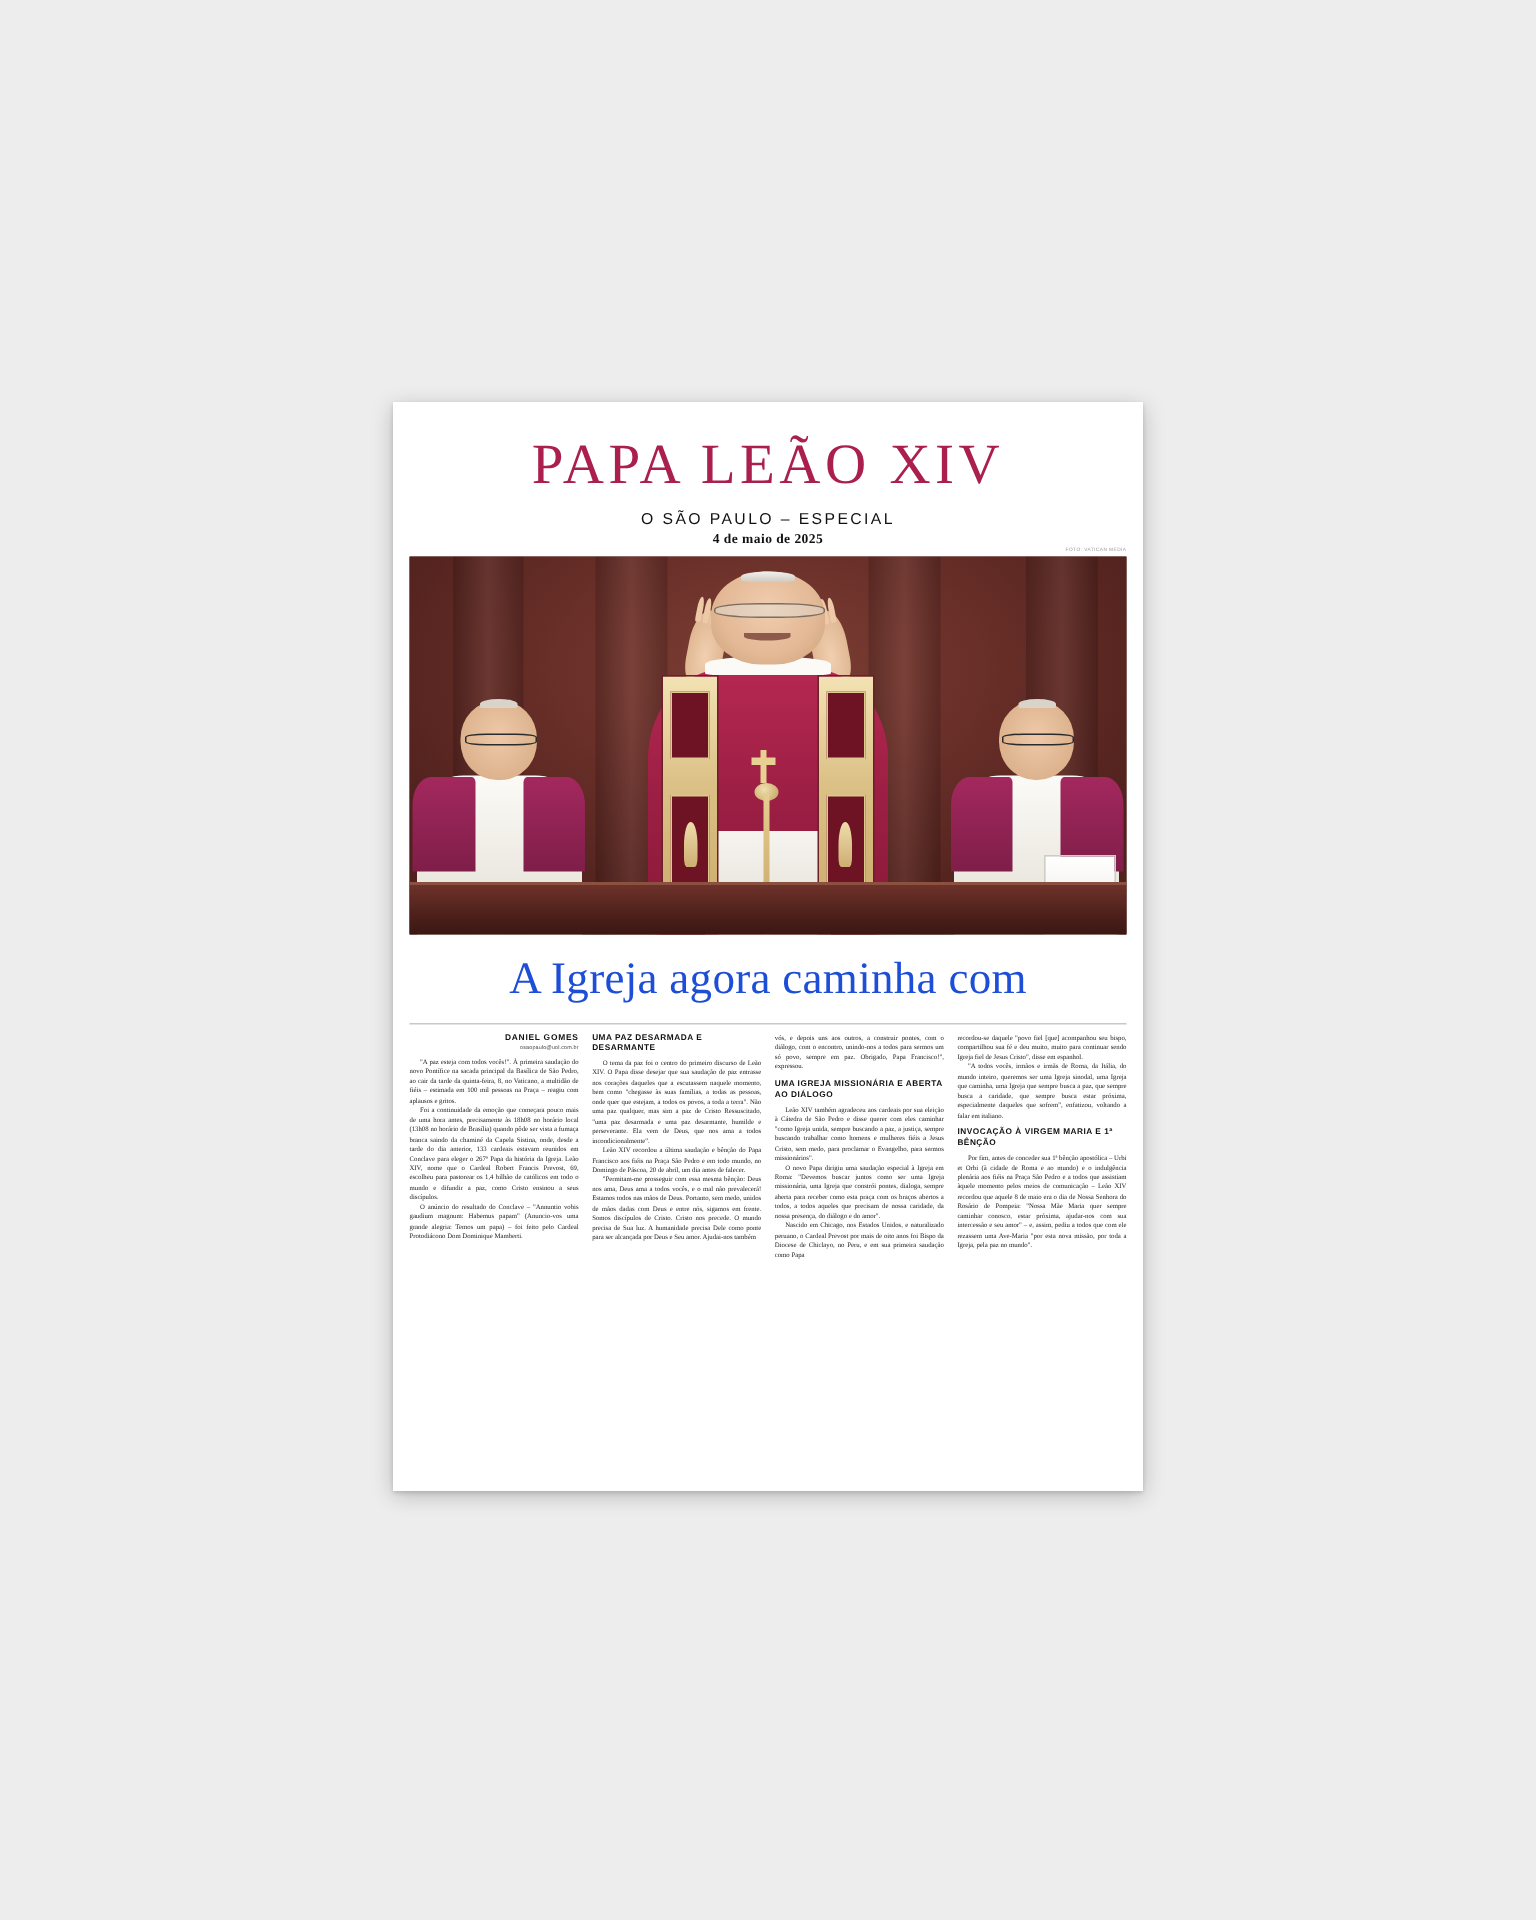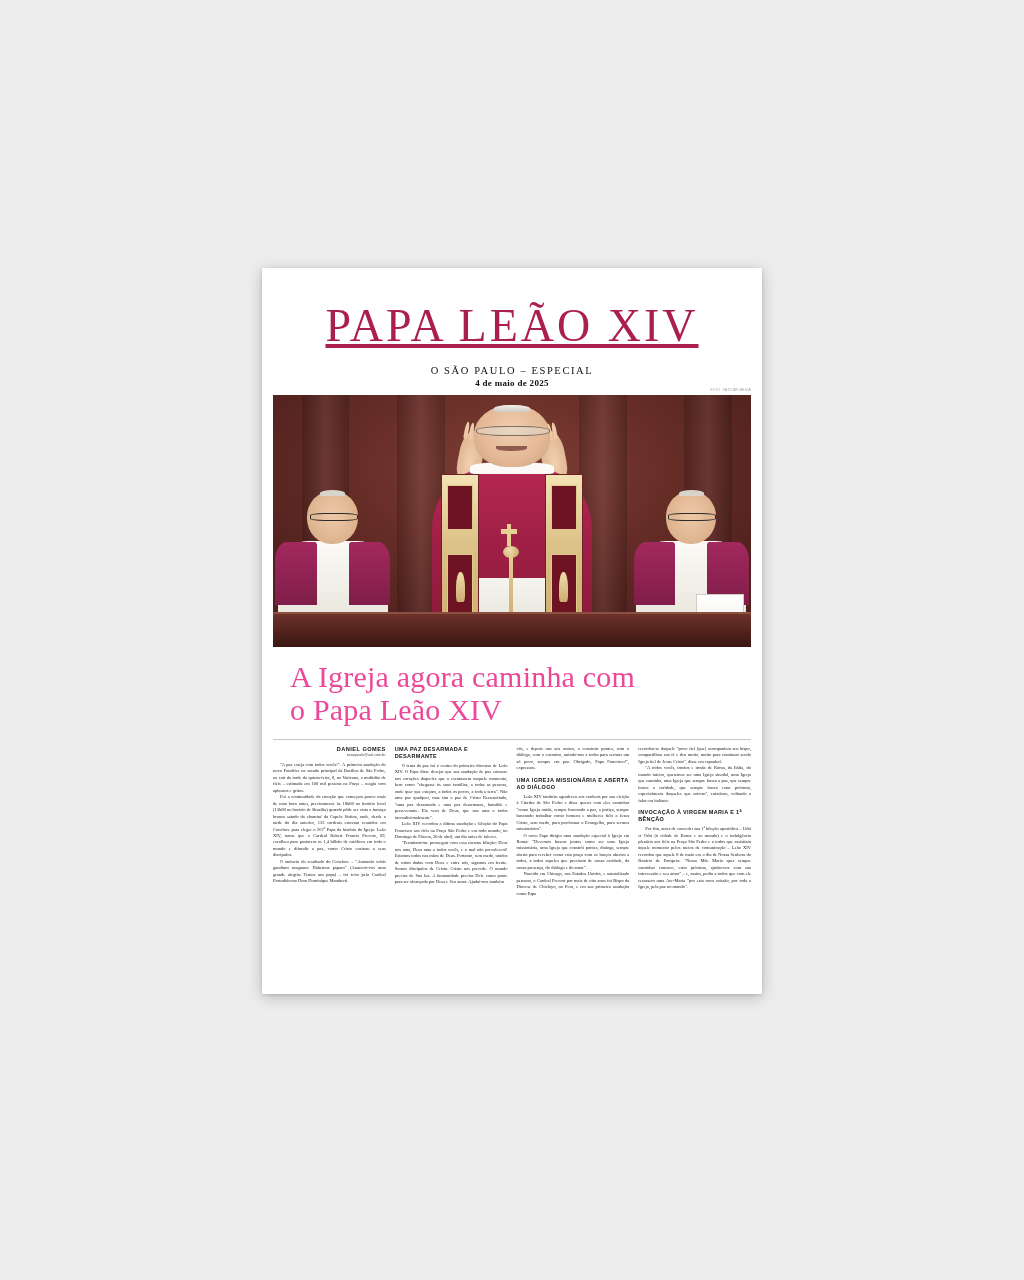--- a/index.html
+++ b/index.html
@@ -29,30 +29,29 @@
     padding: 0;
   }
   
   .masthead {
     text-align: center;
     padding-top: 19px;
   }
   .masthead-title {
     color: #ab1f4f;
     font-family: "Liberation Serif", serif;
-    font-size: 46px;
+    font-size: 38px;
     line-height: 46px;
     letter-spacing: 3px;
     font-weight: 400;
-    margin: 16px;
+    margin: 0;
     white-space: nowrap;
-    text-decoration: underline;
   }
   .masthead-sub {
-    font-family: Liberation Serif, serif;
+    font-family: Liberation Sans, sans-serif;
     font-size: 10.5px;
     letter-spacing: 1.6px;
     color: #111;
     margin-top: 7px;
   }
   .masthead-date {
     font-family: "Liberation Serif", serif;
     font-weight: bold;
     font-size: 9px;
     letter-spacing: 0.3px;
@@ -248,25 +247,25 @@
   .cl-mozzetta.b { right: 0%; border-radius: 6% 30% 0 0; }
   .cl-book {
     position: absolute; right: 4%; bottom: 0;
     width: 42%; height: 34%;
     background: linear-gradient(180deg, #ffffff, #e8e6df);
     border: 0.8px solid #cfccc3;
     box-sizing: border-box;
   }
   
   .headline {
-    text-align: left;
+    text-align: center;
     font-family: "Liberation Serif", serif;
     font-size: 30px;
     line-height: 33px;
-    color: #ec4899;
+    color: #1d4ed8;
     margin: 13px 28px 0 28px;
     letter-spacing: 0.2px;
   }
   
   .rule {
     margin: 13px 11px 0 11px;
     border-top: 0.7px solid #c8c8c8;
   }
   .columns {
     display: flex;
@@ -401,21 +400,20 @@
           <div class="pope-glasses"></div>
           <div class="pope-smile"></div>
         </div>
 
         <div class="balcony"></div>
       </div>
     </div>
 
     <div class="headline">
       <span>A Igreja agora caminha com</span><br>
-      <span>o Papa Leão XIV</span>
     </div>
 
     <div class="rule"></div>
 
     <div class="columns">
 
       <div class="col">
         <div class="byline">
           <div class="byline-name">DANIEL GOMES</div>
           <div class="byline-mail">osaopaulo@uol.com.br</div>

